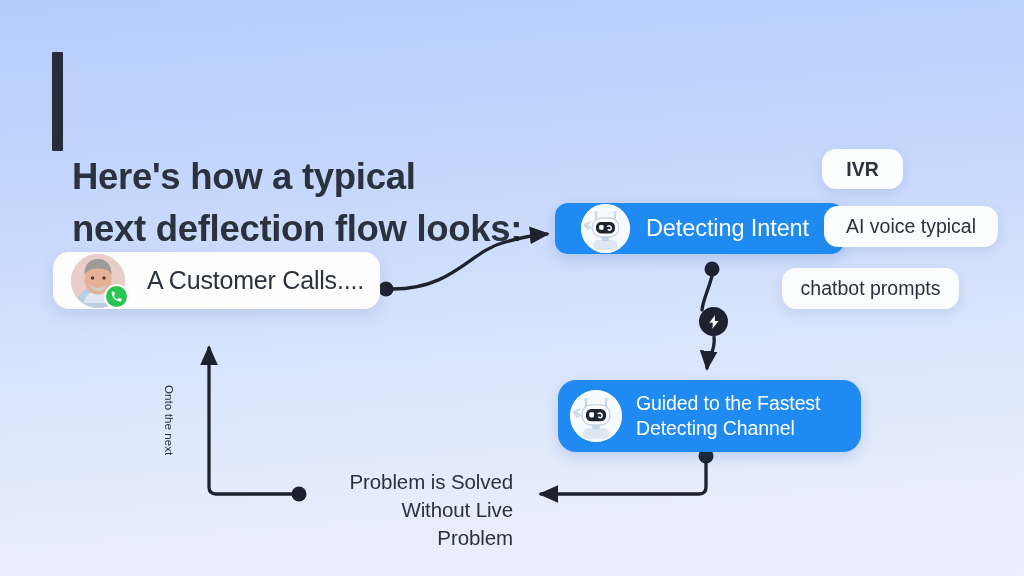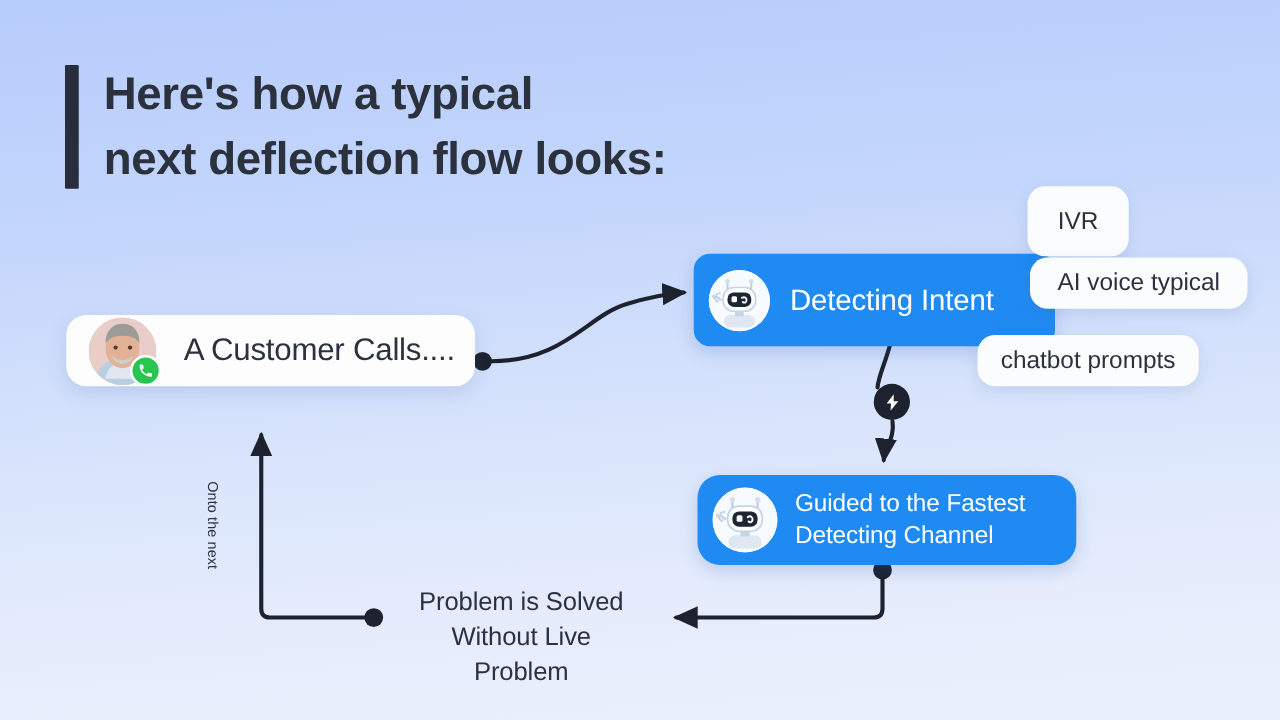--- a/index.html
+++ b/index.html
@@ -21,20 +21,21 @@
     overflow: hidden;
   }
 
   
   .heading-wrap {
     position: absolute;
     left: 52px;
     top: 49px;
     display: flex;
     align-items: flex-start;
+    flex-direction: column;
   }
   .accent-bar {
     width: 11px;
     height: 99px;
     background: #272d3a;
     border-radius: 1px;
     flex: 0 0 auto;
     margin-top: 3px;
   }
   .heading-text {
@@ -114,22 +115,22 @@
     background: #1f8bf2;
     border-radius: 13px;
     display: flex;
     align-items: center;
     box-shadow: 0 5px 14px rgba(40,90,175,0.20);
   }
   #node-intent {
     left: 555px;
     top: 203px;
     width: 289px;
-    height: 74px;
-    padding-left: 12px;
+    height: 51px;
+    padding-left: 26px;
     box-sizing: border-box;
   }
   #node-resolution {
     left: 558px;
     top: 380px;
     width: 303px;
     height: 72px;
     padding-left: 12px;
     box-sizing: border-box;
     border-radius: 18px;
@@ -166,21 +167,21 @@
     border-radius: 14px;
     box-shadow: 0 4px 12px rgba(70,100,160,0.15);
     display: flex;
     align-items: center;
     justify-content: center;
     color: #2b313d;
     font-size: 19.5px;
     white-space: nowrap;
     box-sizing: border-box;
   }
-  #chip-ivr   { left: 822px; top: 149px; width: 81px;  height: 56px; }
+  #chip-ivr   { left: 822px; top: 149px; width: 81px;  height: 40px; font-weight: bold; }
   #chip-voice { left: 824px; top: 206px; width: 174px; height: 41px; }
   #chip-bot   { left: 782px; top: 268px; width: 177px; height: 41px; }
 
   
   .bolt-badge {
     position: absolute;
     left: 699px;
     top: 307px;
     width: 29px;
     height: 29px;
@@ -190,21 +191,21 @@
     align-items: center;
     justify-content: center;
   }
 
   
   .solved-text {
     position: absolute;
     left: 321px;
     top: 468px;
     width: 192px;
-    text-align: center;
+    text-align: right;
     font-size: 20.5px;
     line-height: 28px;
     color: #2b313d;
     letter-spacing: -0.1px;
   }
   .solved-text span { display: block; }
 
   
   .onto-next {
     position: absolute;

